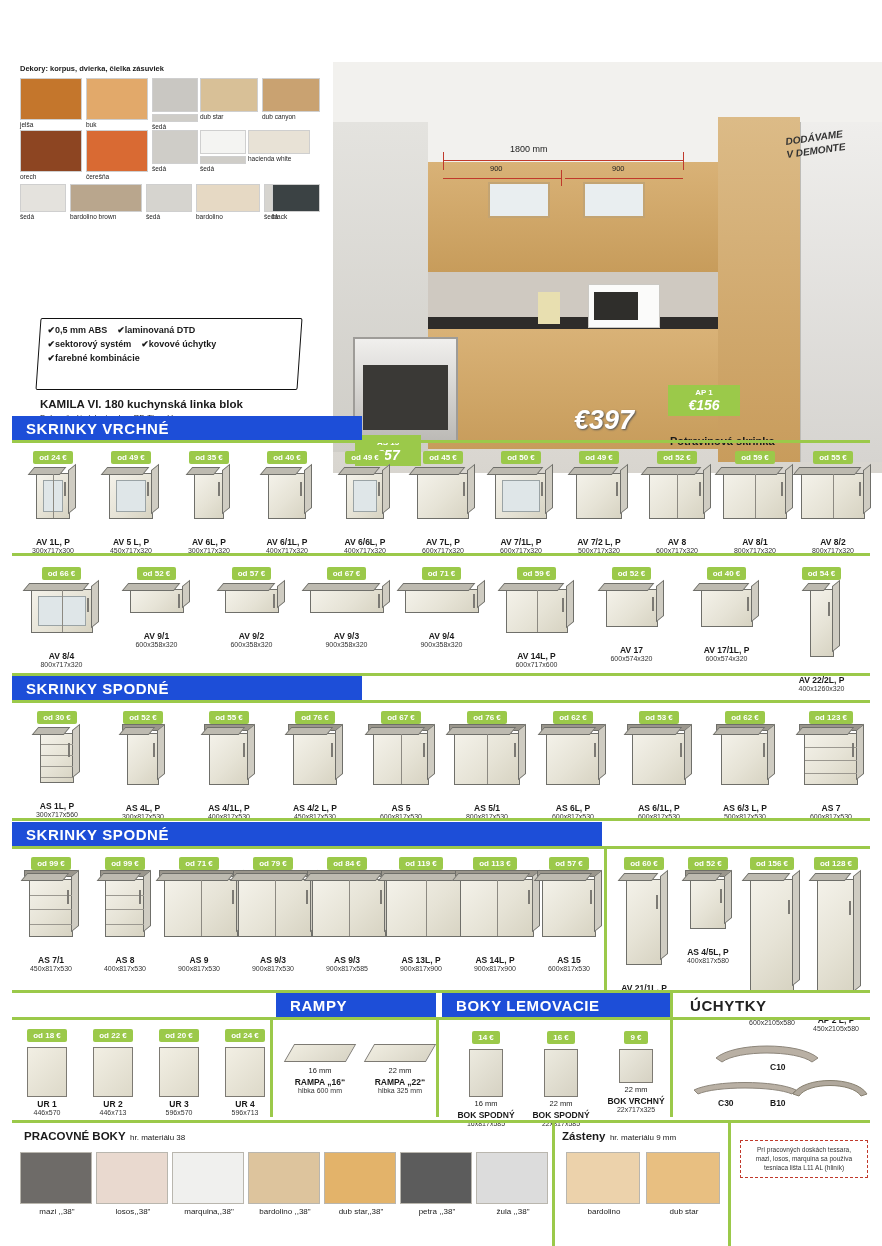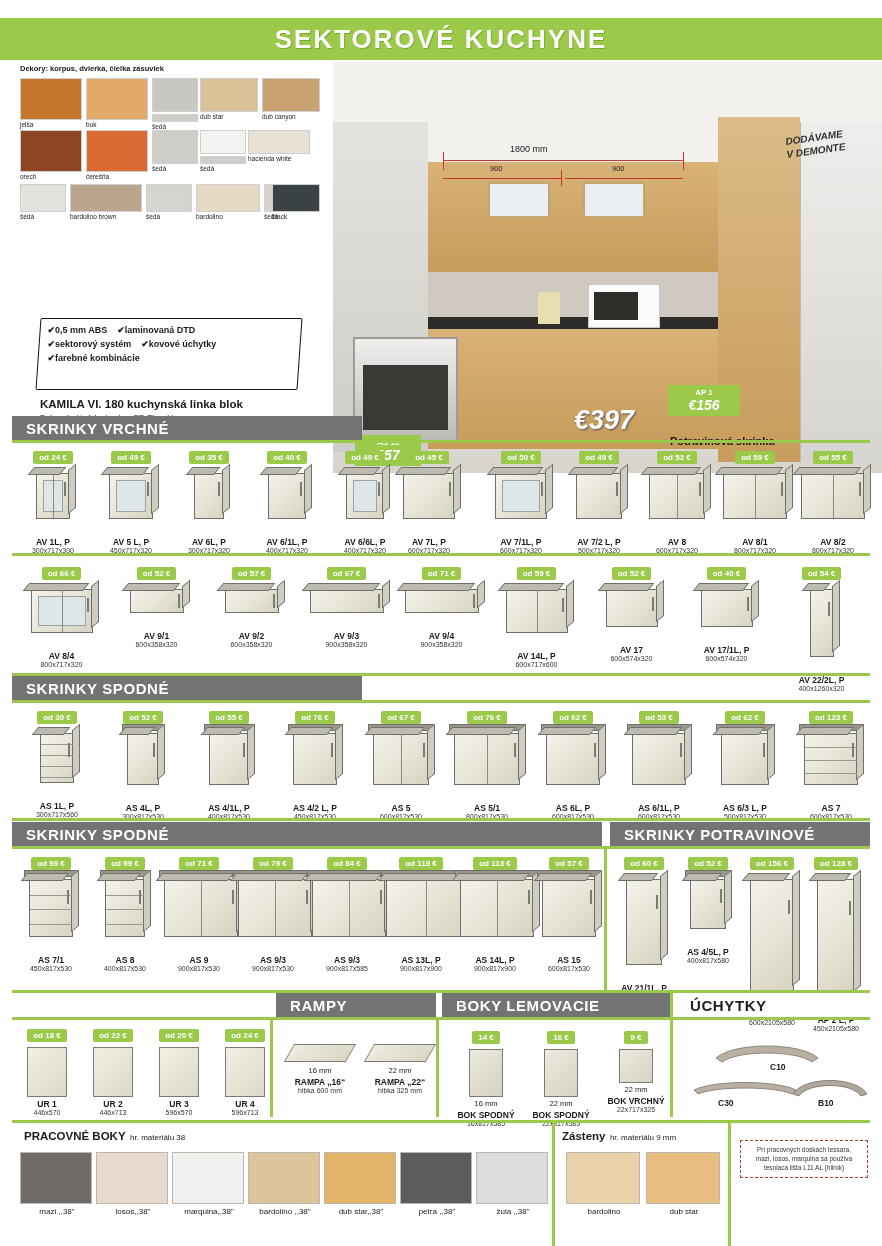--- a/index.html
+++ b/index.html
@@ -90,21 +90,21 @@
   }
   .tag-as15 { left:355px; top:375px; width:66px; font-size:8px; }
   .tag-as15 b { display:block; font-size:14px; font-style:italic; }
   .tag-ap1 { left:668px; top:325px; width:72px; font-size:8px; }
   .tag-ap1 b { display:block; font-size:14px; font-style:italic; }
   .pot-label { position:absolute; left:670px; top:375px; font-size:11px; font-weight:bold; }
   .pot-sub { position:absolute; left:670px; top:390px; font-size:8px; }
 
   
   .section-head {
-    position: absolute; height: 24px; background: #737373;
+    position: absolute; height: 24px; background: #1d4ed8;
     display: flex; align-items: center; padding-left: 14px;
   }
   .section-head span { color: #ffffff; font-size: 15px; font-weight: bold; letter-spacing: .6px; }
   .hr-green { position:absolute; height:3px; background:#9bc94a; }
 
   
   .cell { position: absolute; text-align: center; }
   .pricetag {
     display:inline-block; background:#9bc94a; color:#fff; font-size:8px; font-weight:bold;
     padding:2px 6px; border-radius:2px; white-space:nowrap;
@@ -146,23 +146,20 @@
 
   .handle-img { position:absolute; }
   .hd-label { position:absolute; font-size:8.5px; font-weight:bold; }
   .small-dim { font-size:7.5px; }
 </style>
 </head>
 <body>
 
 <div class="page">
 
-  <div class="header-bar">
-    <div class="header-title">SEKTOROVÉ KUCHYNE</div>
-  </div>
 
   <div class="top-panel">
 
     <div class="decor-box">
       <div class="decor-title">Dekory: korpus, dvierka, čielka zásuviek</div>
       <div class="swatch-grid" id="swatch-grid">
           <div class="sw" style="left: 0px; top: 0px; width: 62px; height: 42px;">
             <div class="chip" style="background: rgb(196, 118, 44);"></div>
             <div class="cap">jelša</div>
           </div>
@@ -341,21 +338,21 @@
           </div>
         </div><div class="code">AV 6/1L, P</div><div class="dims">400x717x320</div></div>
       <div class="cell" style="left: 328px; top: 446px; width: 74px;"><div class="pricetag">od 49 €</div><div class="art" style="height: 62px;">
           <div class="cab" style="width: 38px; height: 46px; margin-top: 9px;">
             <div class="top"></div>
             <div class="side"></div>
             <div class="glass"></div>
             <div class="handle" style="right: 3px; top: 8.28px;"></div>
           </div>
         </div><div class="code">AV 6/6L, P</div><div class="dims">400x717x320</div></div>
-      <div class="cell" style="left: 392px; top: 446px; width: 74px;"><div class="pricetag">od 45 €</div><div class="art" style="height: 62px;">
+      <div class="cell" style="left: 406px; top: 446px; width: 74px;"><div class="pricetag">od 45 €</div><div class="art" style="height: 62px;">
           <div class="cab" style="width: 52px; height: 46px; margin-top: 9px;">
             <div class="top"></div>
             <div class="side"></div>
             <div class="handle" style="right: 3px; top: 8.28px;"></div>
           </div>
         </div><div class="code">AV 7L, P</div><div class="dims">600x717x320</div></div>
       <div class="cell" style="left: 484px; top: 446px; width: 74px;"><div class="pricetag">od 50 €</div><div class="art" style="height: 62px;">
           <div class="cab" style="width: 52px; height: 46px; margin-top: 9px;">
             <div class="top"></div>
             <div class="side"></div>
@@ -548,23 +545,20 @@
             <div class="shelf" style="top: 26px;"></div>
             <div class="shelf" style="top: 39px;"></div>
             <div class="handle" style="right: 3px; top: 9.36px;"></div>
           </div>
         </div><div class="code">AS 7</div><div class="dims">600x817x530</div></div>
     </div>
   <div class="hr-green" style="left:12px; top:818px; width:858px;"></div>
 
   <div class="section-head" style="left:12px; top:822px; width:590px;">
     <span>SKRINKY SPODNÉ</span>
-  </div>
-  <div class="section-head" style="left:610px; top:822px; width:260px;">
-    <span>SKRINKY POTRAVINOVÉ</span>
   </div>
   <div class="hr-green" style="left:12px; top:846px; width:858px;"></div>
   <div class="vline" style="left:604px; top:846px; height:146px;"></div>
   <div id="row-lower2">
       <div class="cell" style="left: 16px; top: 852px; width: 70px;"><div class="pricetag">od 99 €</div><div class="art" style="height: 74px;">
           <div class="cab counter" style="width: 44px; height: 58px; margin-top: 9px;">
             <div class="top"></div>
             <div class="side"></div>
             <div class="shelf" style="top: 14.5px;"></div>
             <div class="shelf" style="top: 29px;"></div>
@@ -711,21 +705,21 @@
   <div>
     <svg class="handle-img" style="left:690px; top:1076px;" width="110" height="22" viewBox="0 0 110 22">
       <path d="M4 14 C24 4, 86 4, 106 14 L102 18 C84 10, 26 10, 8 18 Z" fill="#b9b0a4" stroke="#8d867b"></path>
     </svg>
     <div class="hd-label" style="left:718px; top:1098px;">C30</div>
   </div>
   <div>
     <svg class="handle-img" style="left:790px; top:1074px;" width="80" height="26" viewBox="0 0 80 26">
       <path d="M3 20 C14 2, 66 2, 77 20 L71 22 C62 8, 18 8, 9 22 Z" fill="#b0a89c" stroke="#87806f"></path>
     </svg>
-    <div class="hd-label" style="left:818px; top:1098px;">B10</div>
+    <div class="hd-label" style="left:770px; top:1098px;">B10</div>
   </div>
 
   <div class="hr-green" style="left:12px; top:1120px; width:858px;"></div>
 
   <div style="position:absolute; left:24px; top:1126px;">
     <span class="pd-title">PRACOVNÉ BOKY</span>
     <span class="pd-sub">hr. materiálu 38</span>
   </div>
   <div id="row-worktops">
       <div class="cell" style="left: 20px; top: 1152px; width: 74px;">

